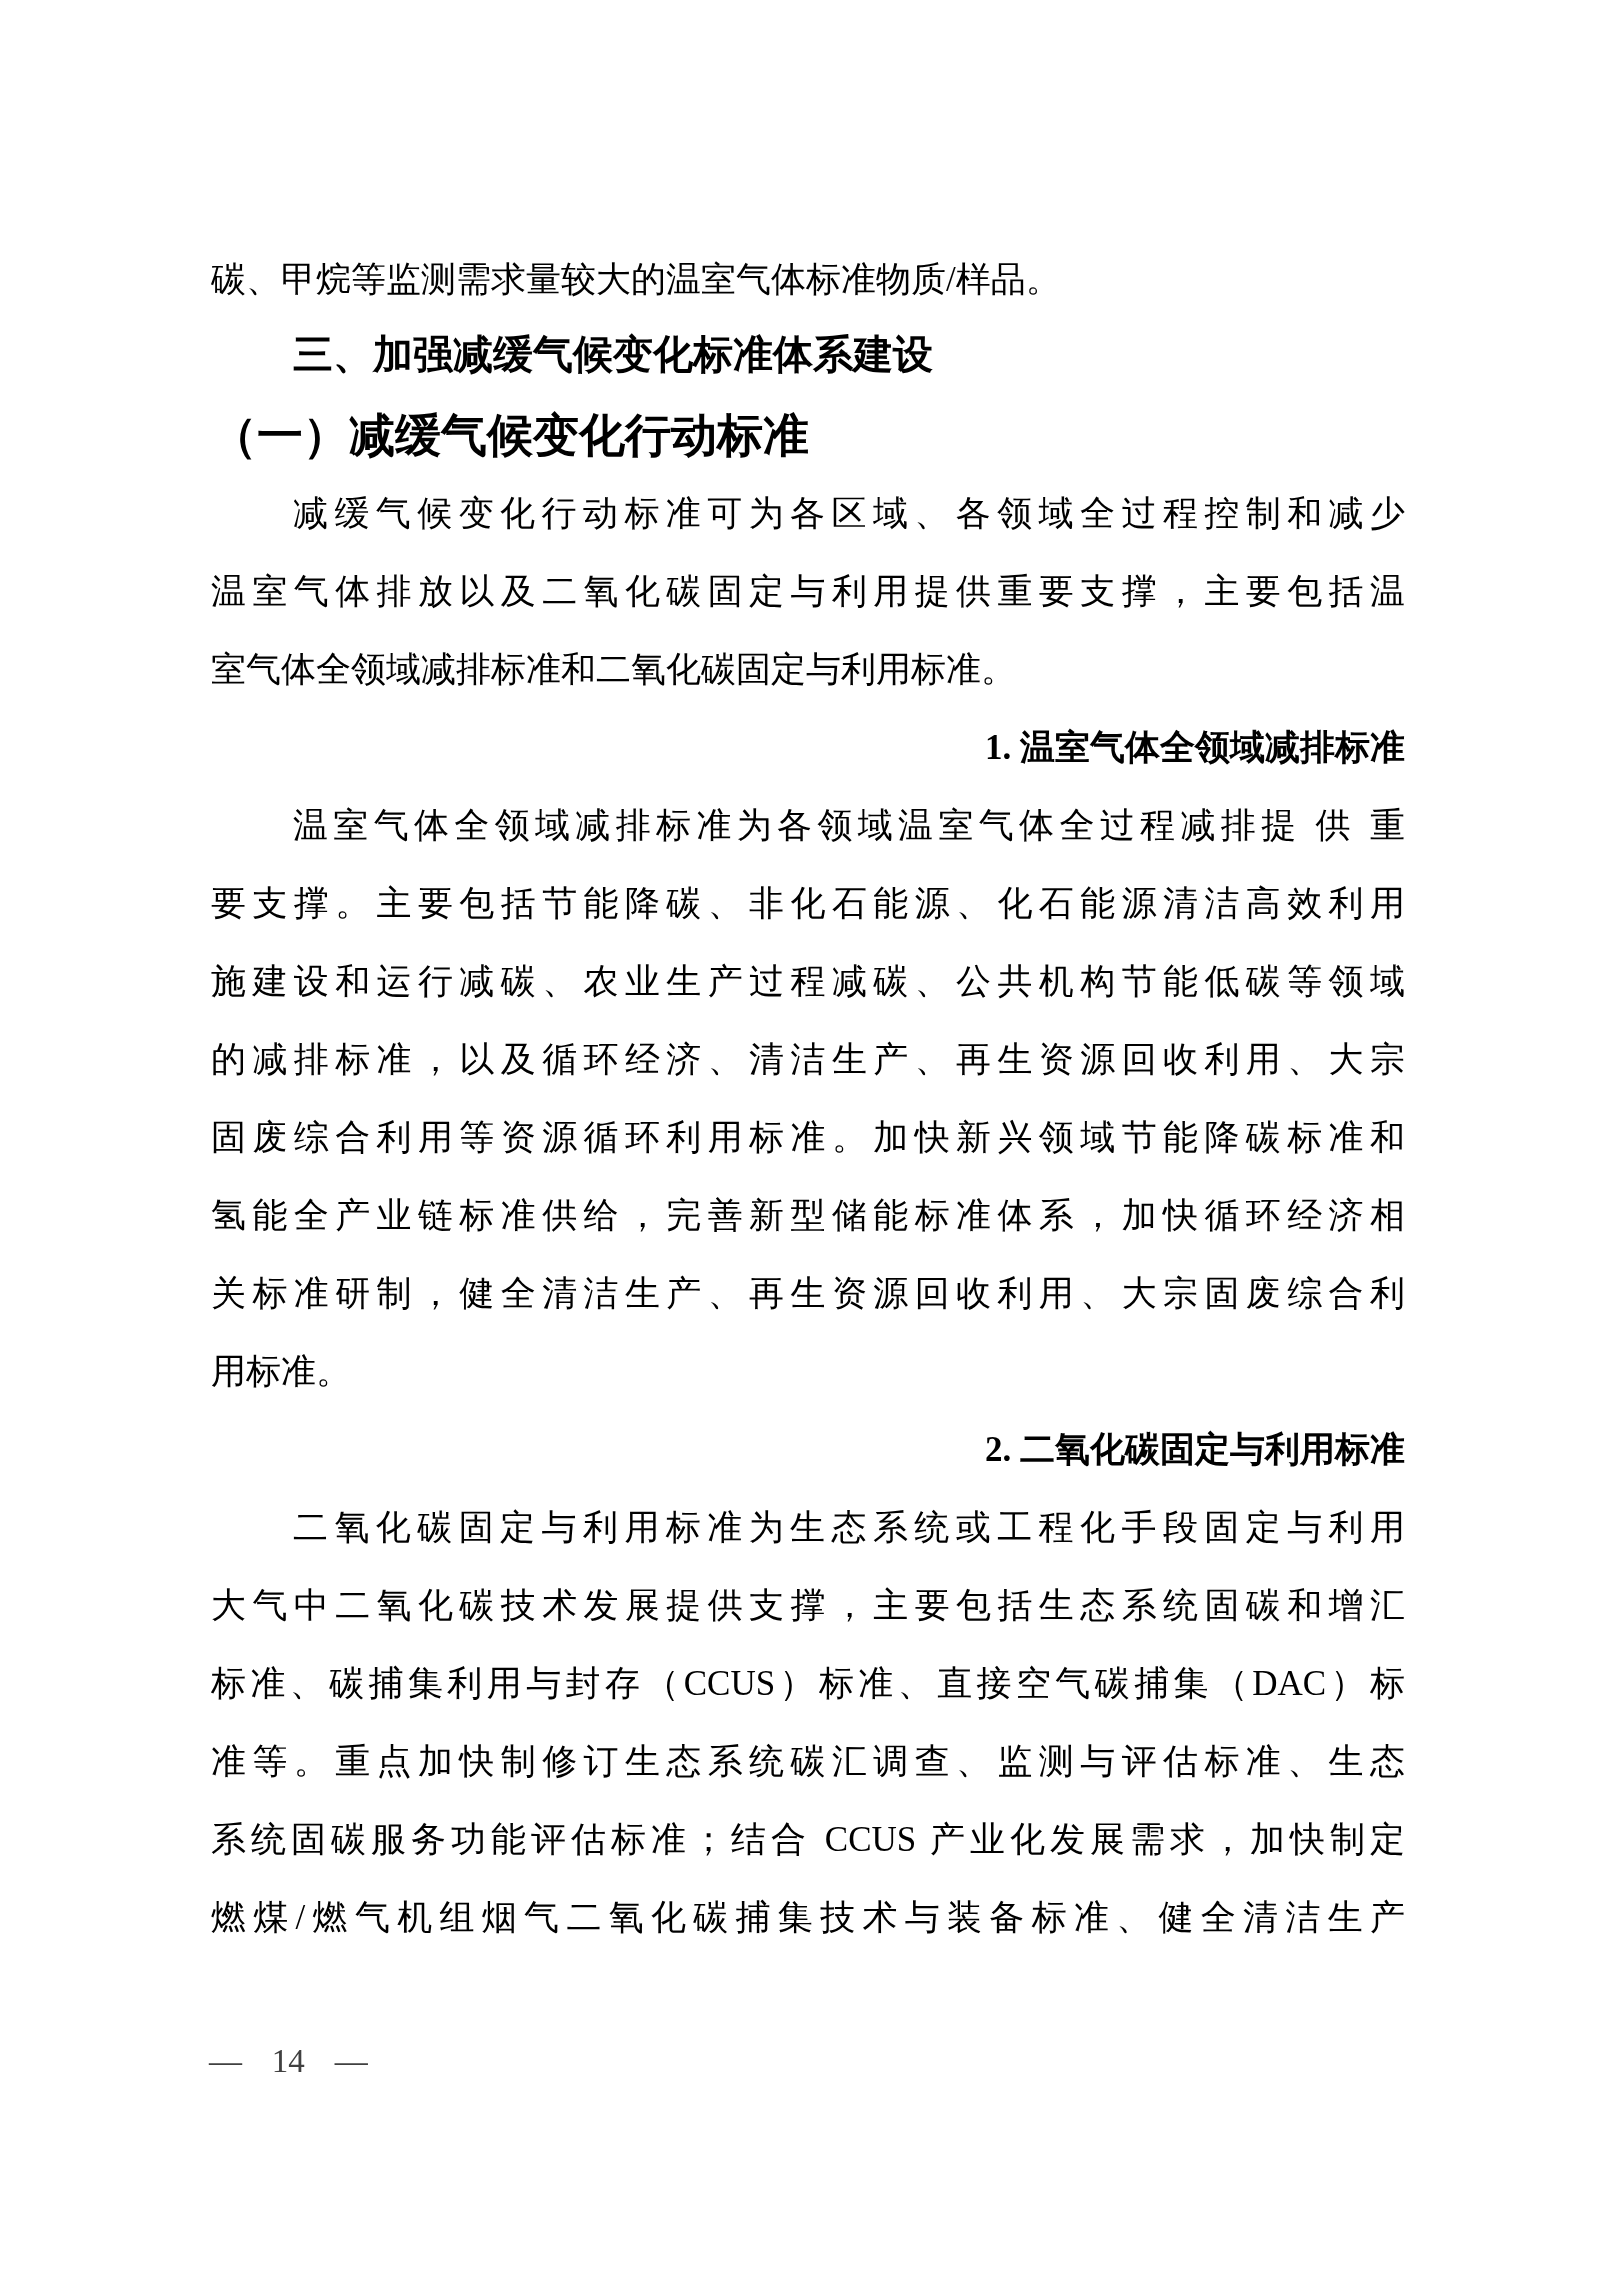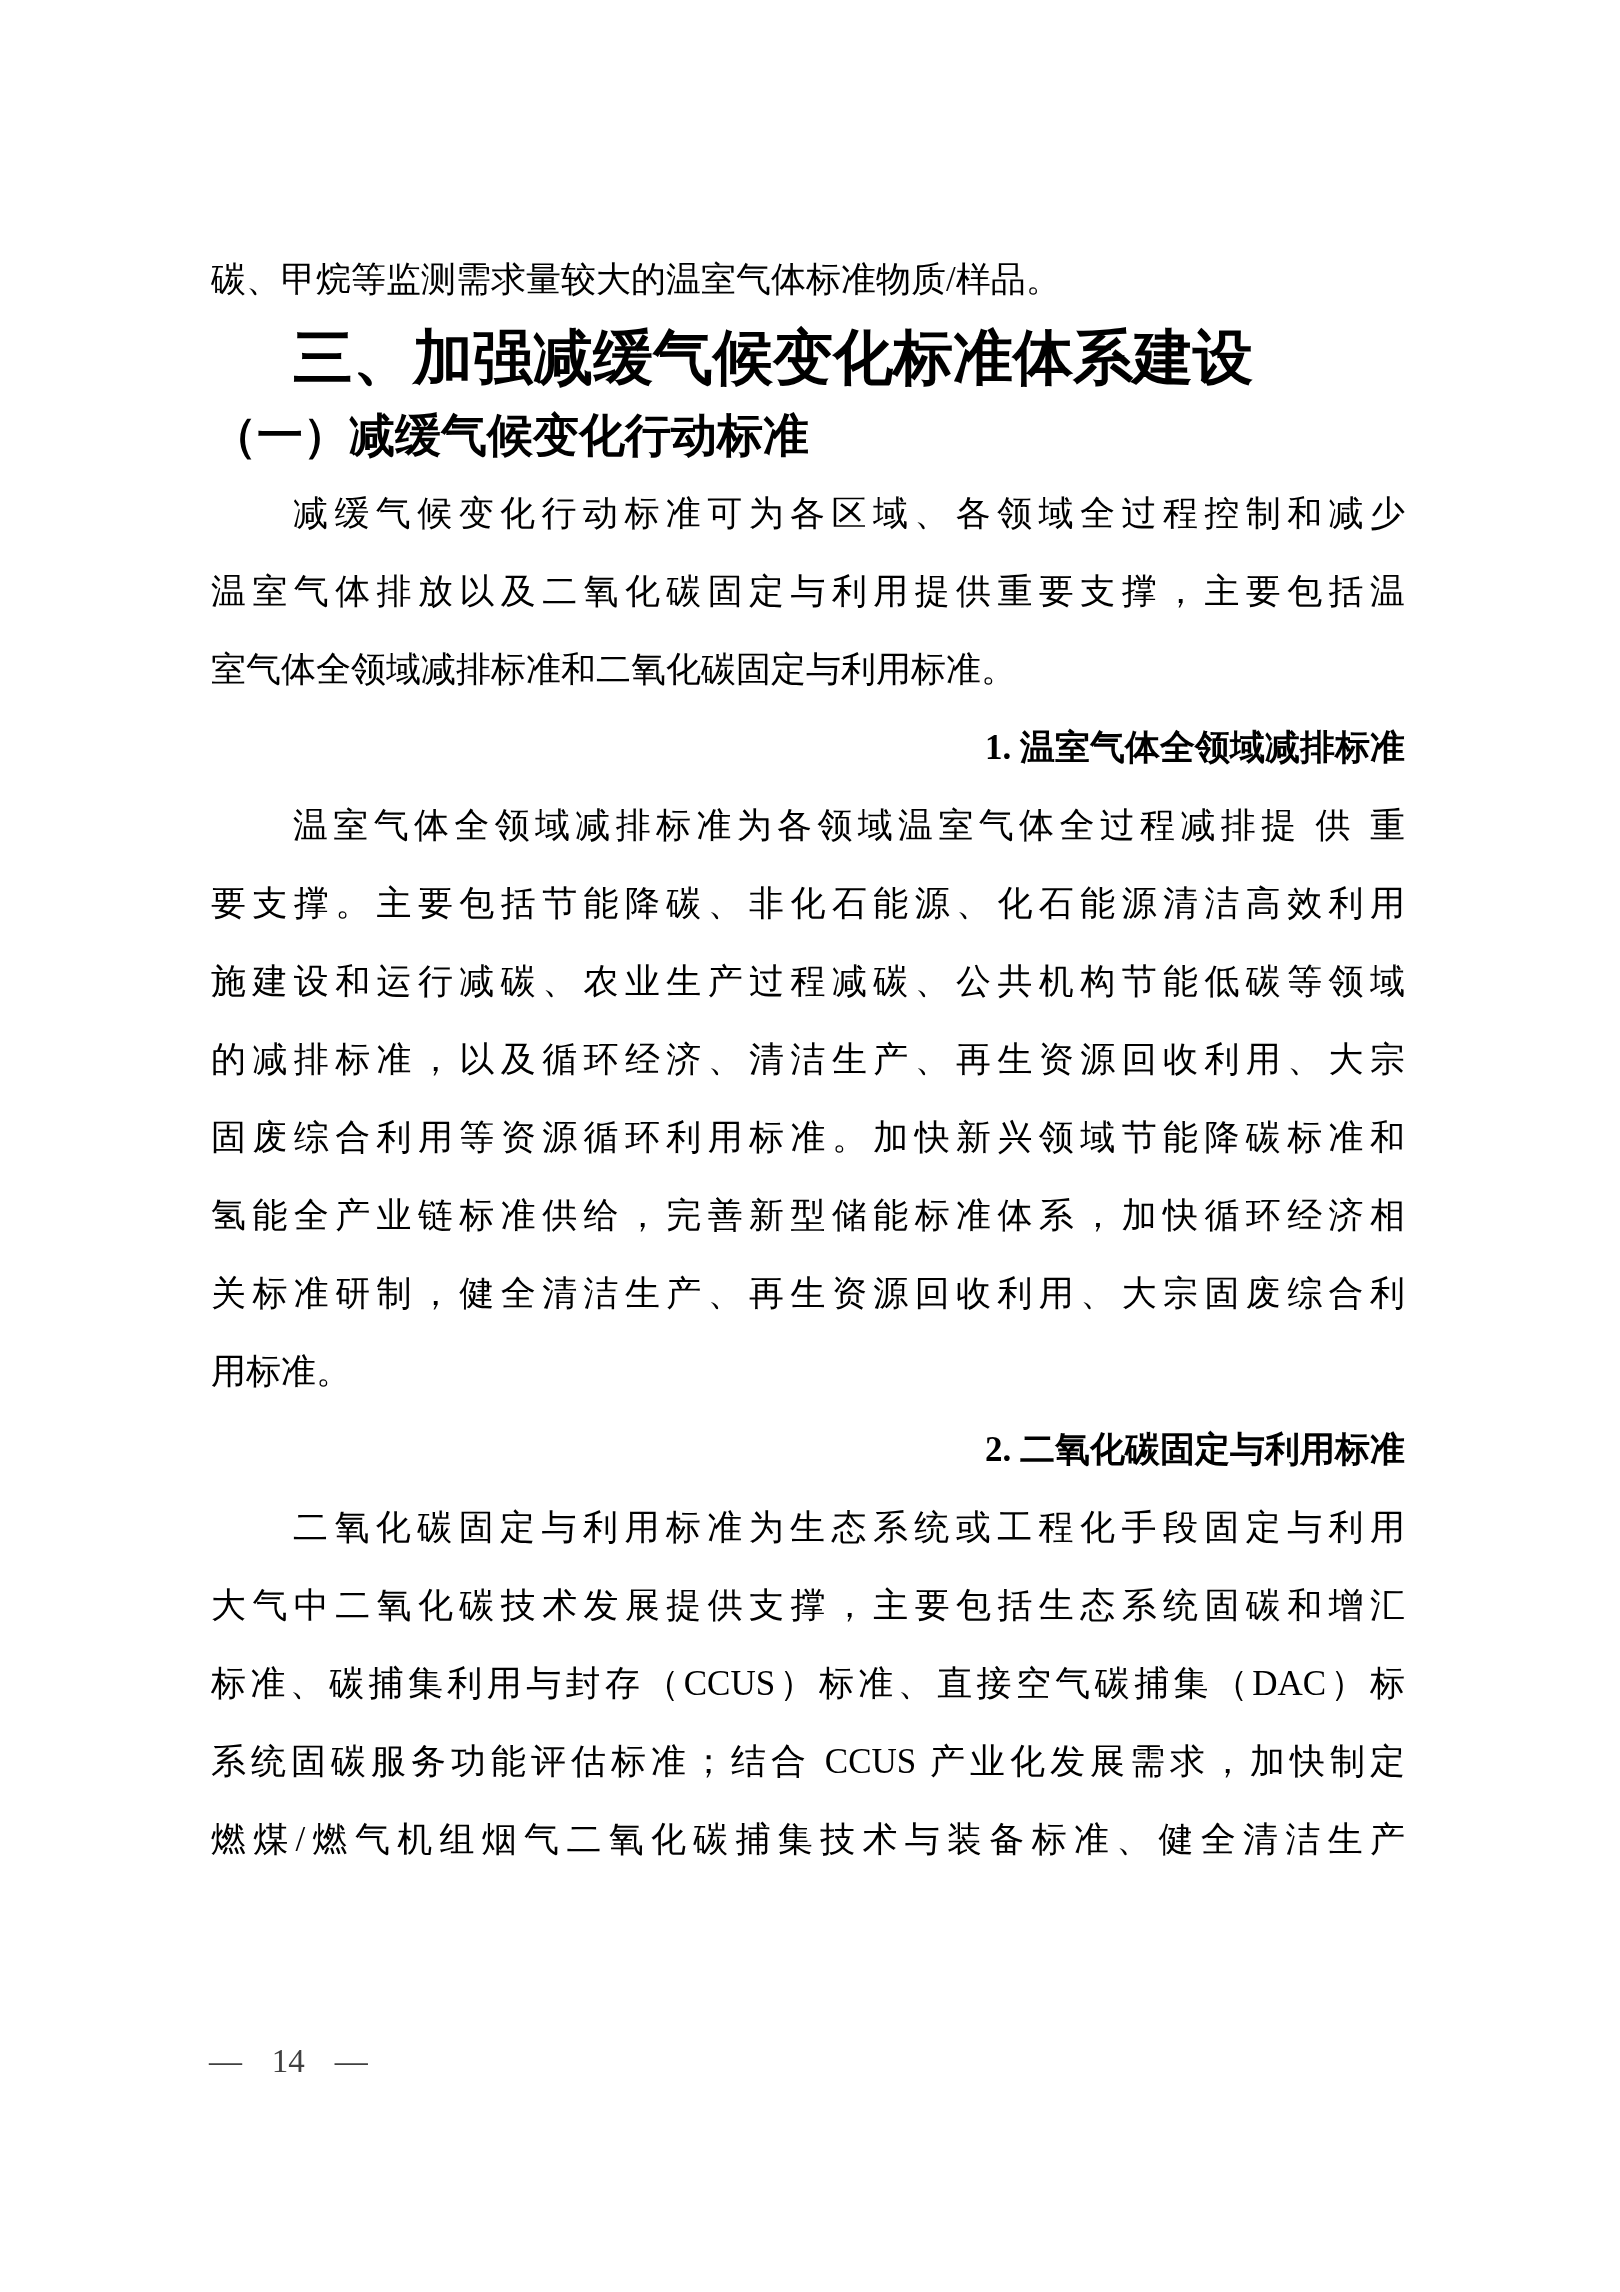--- a/index.html
+++ b/index.html
@@ -33,23 +33,23 @@
   .jf {
     text-align: justify;
     text-align-last: justify;
   }
   
   .ind {
     padding-left: 82px;
   }
   
   .h1 {
-    font-family: Liberation Serif, serif;
+    font-family: Liberation Mono, monospace;
     font-weight: bold;
-    font-size: 60px;
+    font-size: 40px;
   }
   
   .h2 {
     font-weight: bold;
     font-size: 46px;
   }
   
   .h3 {
     font-family: Liberation Serif, serif;
     font-weight: bold;
@@ -85,20 +85,21 @@
     <div class="ln jf">施建设和运行减碳、农业生产过程减碳、公共机构节能低碳等领域</div>
     <div class="ln jf">的减排标准，以及循环经济、清洁生产、再生资源回收利用、大宗</div>
     <div class="ln jf">固废综合利用等资源循环利用标准。加快新兴领域节能降碳标准和</div>
     <div class="ln jf">氢能全产业链标准供给，完善新型储能标准体系，加快循环经济相</div>
     <div class="ln jf">关标准研制，健全清洁生产、再生资源回收利用、大宗固废综合利</div>
     <div class="ln">用标准。</div>
     <div class="ln h3 ind">2. 二氧化碳固定与利用标准</div>
     <div class="ln jf ind">二氧化碳固定与利用标准为生态系统或工程化手段固定与利用</div>
     <div class="ln jf">大气中二氧化碳技术发展提供支撑，主要包括生态系统固碳和增汇</div>
     <div class="ln jf">标准、碳捕集利用与封存（CCUS）标准、直接空气碳捕集（DAC）标</div>
+    <div class="ln jf">准等。重点加快制修订生态系统碳汇调查、监测与评估标准、生态</div>
     <div class="ln jf">系统固碳服务功能评估标准；结合 CCUS 产业化发展需求，加快制定</div>
     <div class="ln jf">燃煤/燃气机组烟气二氧化碳捕集技术与装备标准、健全清洁生产</div>
   </div>
 
   <div class="footer">
     <span>—</span>
     <span>14</span>
     <span>—</span>
   </div>
 

